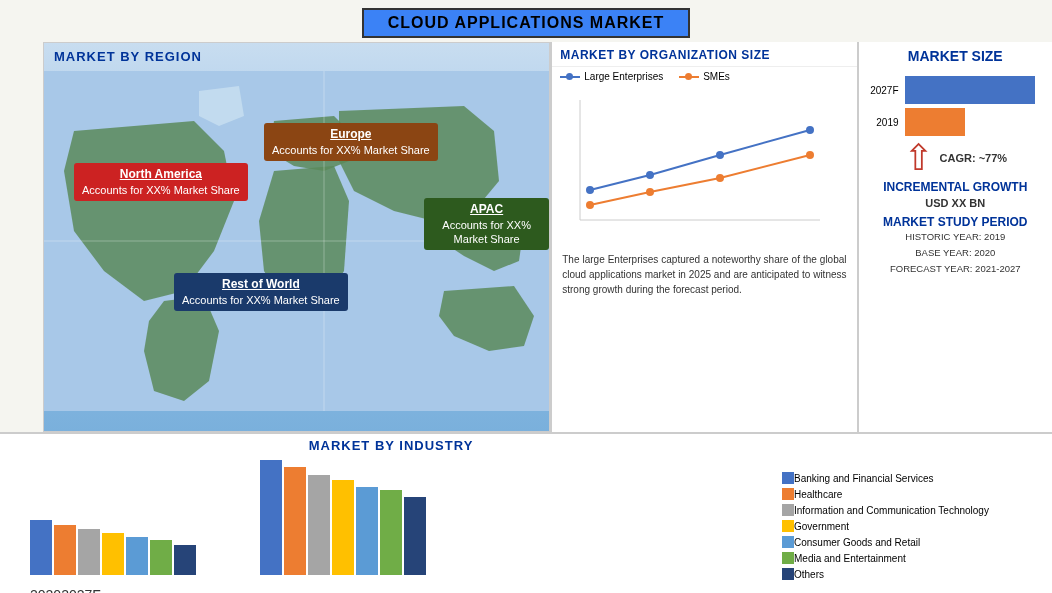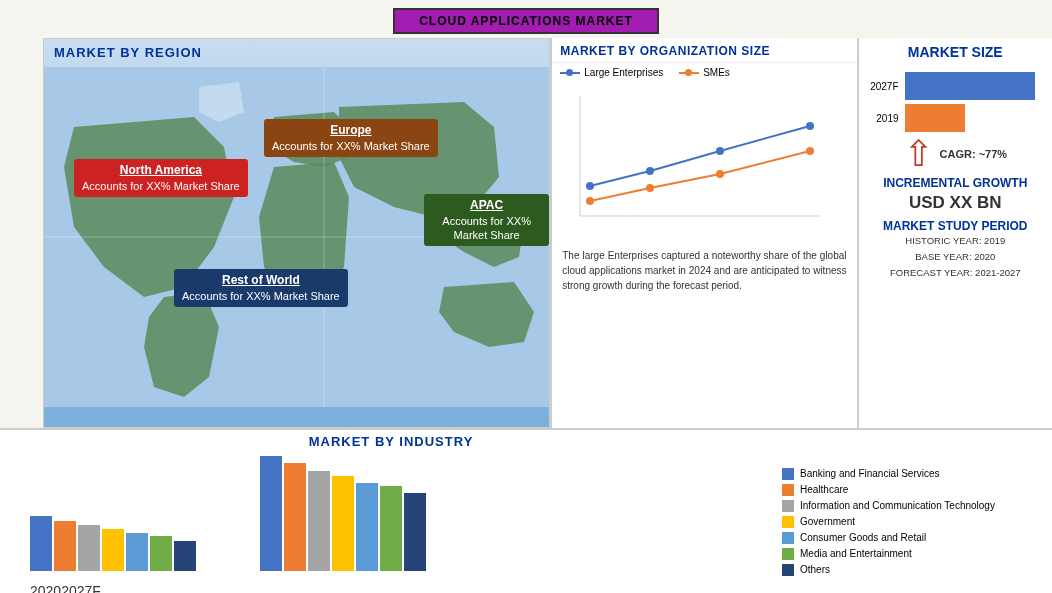--- a/index.html
+++ b/index.html
@@ -13,24 +13,24 @@
 
     
     .title-bar {
       text-align: center;
       padding: 8px 0 4px;
     }
     .title-bar h1 {
       display: inline-block;
       border: 2px solid #333;
       padding: 4px 24px;
-      font-size: 12px;
+      font-size: 16px;
       font-weight: bold;
       letter-spacing: 1px;
-      background: #a21caf;
+      background: #3b82f6;
     }
 
     
     .main-layout {
       display: flex;
       height: 390px;
       padding-left: 43px;
     }
 
     
@@ -196,21 +196,21 @@
 
     .inc-growth-title {
       color: #003399;
       font-size: 12px;
       font-weight: bold;
       text-align: center;
       margin-top: 4px;
     }
     .usd-value {
       color: #333;
-      font-size: 17px;
+      font-size: 11px;
       font-weight: bold;
       text-align: center;
       margin: 3px 0;
     }
     .study-period-title {
       color: #003399;
       font-size: 12px;
       font-weight: bold;
       text-align: center;
       margin-top: 6px;
@@ -271,22 +271,21 @@
       width: 260px;
       display: flex;
       flex-direction: column;
       justify-content: center;
       gap: 4px;
       font-size: 10px;
       padding: 10px 0;
     }
     .legend-row {
       display: flex;
-      align-items: center;
-      gap: 6px;
+      align-items: flex-end;
     }
     .legend-square {
       width: 12px;
       height: 12px;
       flex-shrink: 0;
     }
   </style>
 </head>
 <body>
 
@@ -370,21 +369,21 @@
         <circle cx="250" cy="40" r="4" fill="#4472C4"></circle>
 
         <polyline points="30,115 90,102 160,88 250,65" fill="none" stroke="#ED7D31" stroke-width="2"></polyline>
         <circle cx="30" cy="115" r="4" fill="#ED7D31"></circle>
         <circle cx="90" cy="102" r="4" fill="#ED7D31"></circle>
         <circle cx="160" cy="88" r="4" fill="#ED7D31"></circle>
         <circle cx="250" cy="65" r="4" fill="#ED7D31"></circle>
       </svg>
     </div>
 
-    <div class="org-description">The large Enterprises captured a noteworthy share of the global cloud applications market in 2024 and are anticipated to witness strong growth during the forecast period.</div>
+    <div class="org-description">The large Enterprises captured a noteworthy share of the global cloud applications market in 2025 and are anticipated to witness strong growth during the forecast period.</div>
   </div>
 
   <div class="market-size-section">
     <div class="market-size-title">MARKET SIZE</div>
 
     <div class="bar-chart-ms">
       <div class="ms-row">
         <span class="ms-year">2027F</span>
         <div class="ms-bar ms-bar-2027"></div>
       </div>

